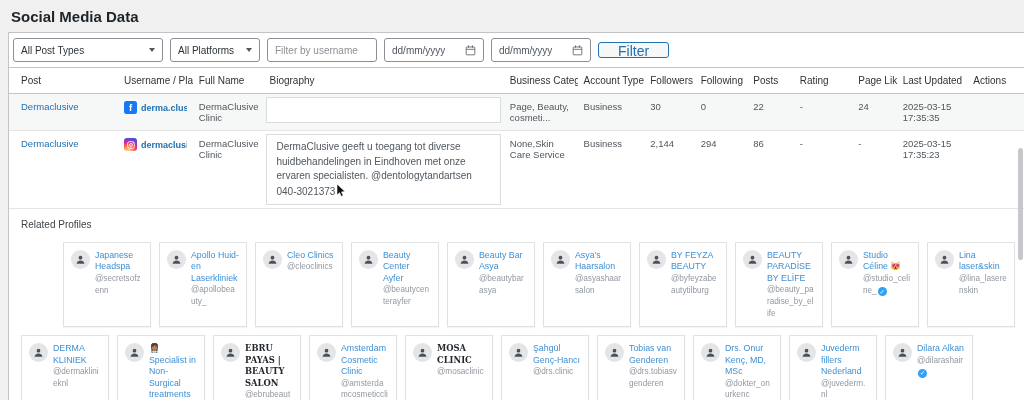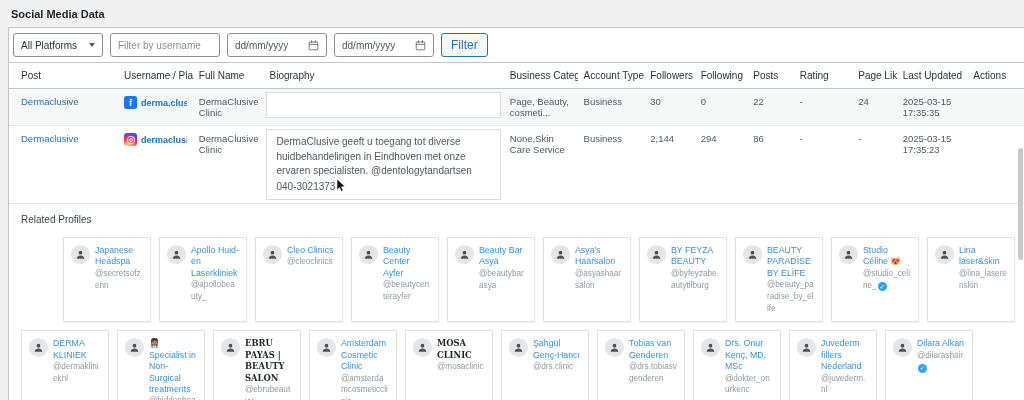--- a/index.html
+++ b/index.html
@@ -5,21 +5,21 @@
   * { box-sizing: border-box; margin: 0; padding: 0; }
   html,body { width:1024px; height:400px; }
   body {
     position: relative;
     background: #f0f0f1;
     font-family: "Liberation Sans", sans-serif;
     color: #3c434a;
     overflow: hidden;
   }
   .page-title {
-    font-size: 11px; font-weight: 700; color: #1d2327;
+    font-size: 15px; font-weight: 700; color: #1d2327;
     padding: 8px 0 7px 11px;
   }
   .panel {
     margin-left: 8px; width: 1016px;
     background: #fff;
     border: 1px solid #c3c4c7; border-right: none;
   }
   
   .filterbar {
     display: flex; align-items: center; gap: 7px;
@@ -30,21 +30,21 @@
     font-size: 10px; color: #2c3338; display: inline-flex; align-items: center;
     padding: 0 7px; gap: 6px;
   }
   .ctl.select-wide { width: 150px; justify-content: space-between; }
   .ctl.select-narrow { width: 90px; justify-content: space-between; }
   .chev { width:0; height:0; border-left:3.5px solid transparent; border-right:3.5px solid transparent; border-top:4.5px solid #50575e; }
   input.ctl { width: 110px; }
   input.ctl::placeholder { color: #8c8f94; }
   .date-ctl { width: 100px; justify-content: space-between; color:#50575e; }
   .filter-btn {
-    height: 24px; padding: 0 9px; font-size: 12px;
+    height: 16px; padding: 0 19px; font-size: 14px;
     color: #2271b1; background: #f6f7f7; border: 1px solid #2271b1; border-radius: 3px;
     cursor: pointer;
   }
   
   table { border-collapse: collapse; table-layout: fixed; width: 1015px; }
   th {
     font-size: 10px; font-weight: 400; color: #2c3338; text-align: left;
     padding: 7px 6px; border-bottom: 1px solid #c3c4c7; white-space: nowrap; overflow: hidden;
   }
   td { font-size: 9.5px; color: #50575e; vertical-align: top; padding: 7px 6px; }
@@ -105,20 +105,24 @@
     background: #c6c8cc; border-radius: 3px;
   }
 </style>
 </head>
 <body>
 
 <div class="page-title">Social Media Data</div>
 
 <div class="panel">
   <div class="filterbar">
+    <div class="ctl select-wide">
+      <span>All Post Types</span>
+      <span class="chev"></span>
+    </div>
     <div class="ctl select-narrow">
       <span>All Platforms</span>
       <span class="chev"></span>
     </div>
     <input class="ctl" type="text" placeholder="Filter by username" style="">
     <div class="ctl date-ctl">
       <span>dd/mm/yyyy</span>
       <svg width="11" height="11" viewBox="0 0 14 14">
           <rect x="1.5" y="2.5" width="11" height="10" rx="1" fill="none" stroke="#50575e"></rect>
           <path d="M1.5 5.5h11" stroke="#50575e"></path>

